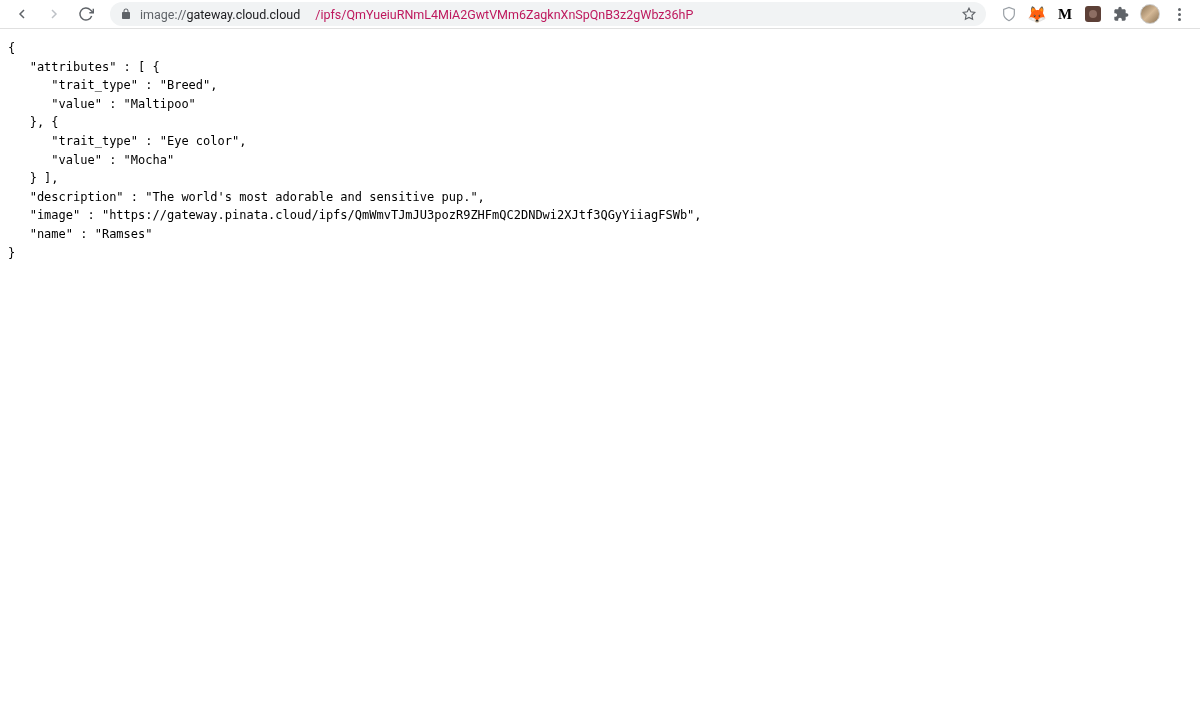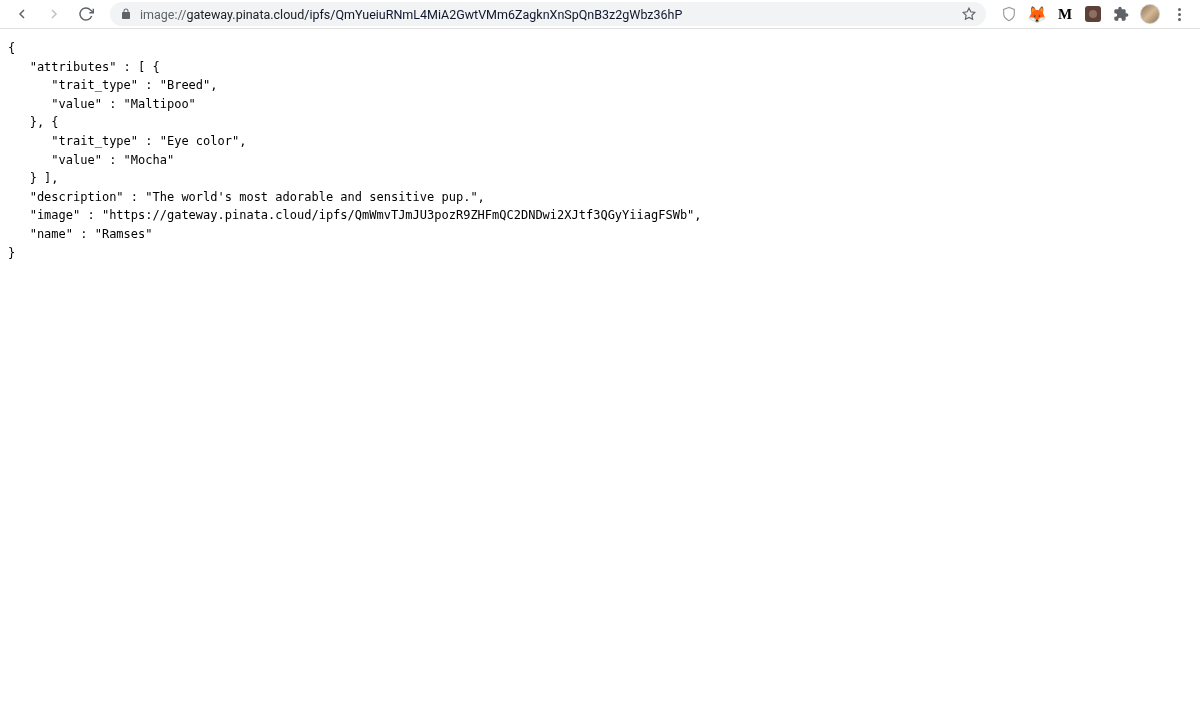--- a/index.html
+++ b/index.html
@@ -49,21 +49,21 @@
       color: #5f6368;
       flex-shrink: 0;
     }
     .url-text {
       flex: 1;
       white-space: nowrap;
       overflow: hidden;
     }
     .url-scheme { color: #5f6368; }
     .url-host { color: #202124; }
-    .url-path { color: #0f172a; }
+    .url-path { color: #be185d; margin-left: 15px; }
     .star-icon {
       color: #5f6368;
       flex-shrink: 0;
     }
     .ext-icons {
       display: flex;
       align-items: center;
       gap: 10px;
       padding: 0 4px;
     }
@@ -130,21 +130,21 @@
         <path d="M23 4v6h-6"></path>
         <path d="M20.49 15a9 9 0 1 1-2.12-9.36L23 10"></path>
       </svg>
   </button>
 
   <div class="address-bar">
     <svg class="lock-icon" width="12" height="12" viewBox="0 0 24 24" fill="currentColor">
         <path d="M18 8h-1V6c0-2.76-2.24-5-5-5S7 3.24 7 6v2H6c-1.1 0-2 .9-2 2v10c0 1.1.9 2 2 2h12c1.1 0 2-.9 2-2V10c0-1.1-.9-2-2-2zM9 6c0-1.66 1.34-3 3-3s3 1.34 3 3v2H9V6z"></path>
       </svg>
     <span class="url-text">
-      <span class="url-scheme">image://</span><span class="url-host">gateway.pinata.cloud</span><span class="url-path">/ipfs/QmYueiuRNmL4MiA2GwtVMm6ZagknXnSpQnB3z2gWbz36hP</span>
+      <span class="url-scheme">image://</span><span class="url-host">gateway.cloud.cloud</span><span class="url-path">/ipfs/QmYueiuRNmL4MiA2GwtVMm6ZagknXnSpQnB3z2gWbz36hP</span>
     </span>
     <svg class="star-icon" width="14" height="14" viewBox="0 0 24 24" fill="none" stroke="currentColor" stroke-width="2">
         <polygon points="12 2 15.09 8.26 22 9.27 17 14.14 18.18 21.02 12 17.77 5.82 21.02 7 14.14 2 9.27 8.91 8.26 12 2"></polygon>
       </svg>
   </div>
 
   <div class="ext-icons">
     <div class="ext-icon">
       <svg width="16" height="16" viewBox="0 0 24 24" fill="none" stroke="#9aa0a6" stroke-width="1.8">
           <path d="M12 22s8-4 8-10V5l-8-3-8 3v7c0 6 8 10 8 10z"></path>

